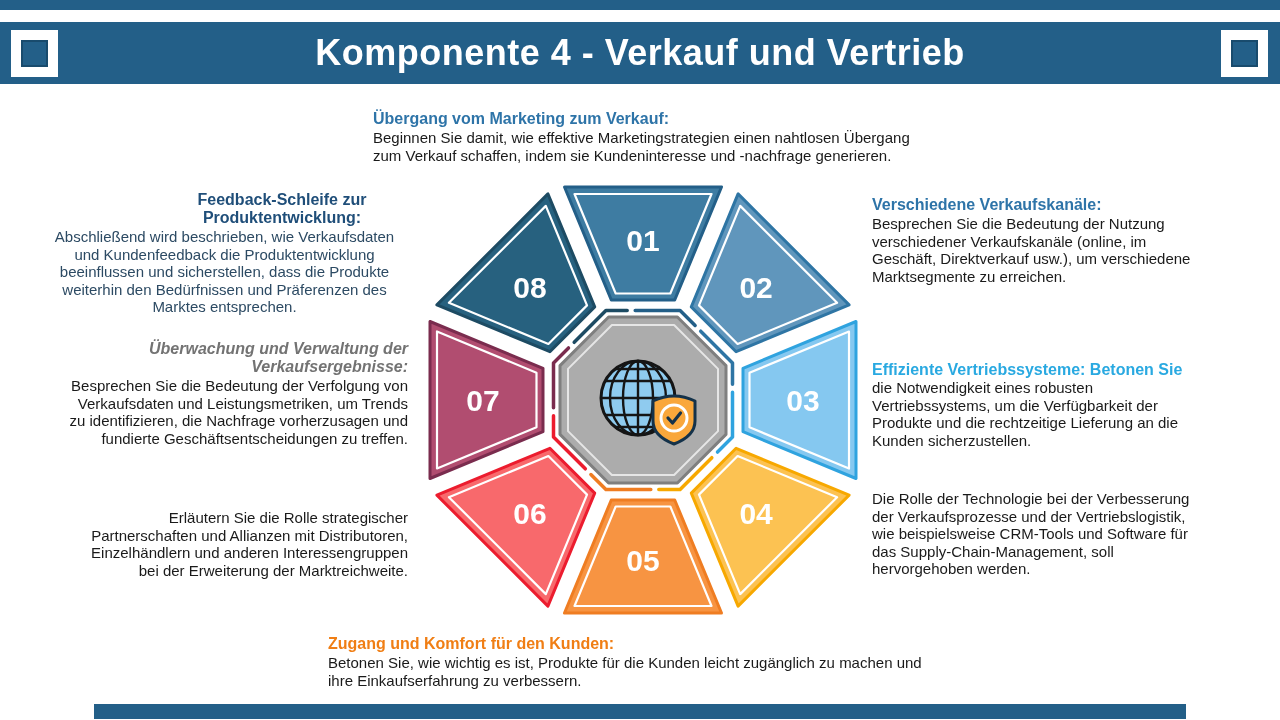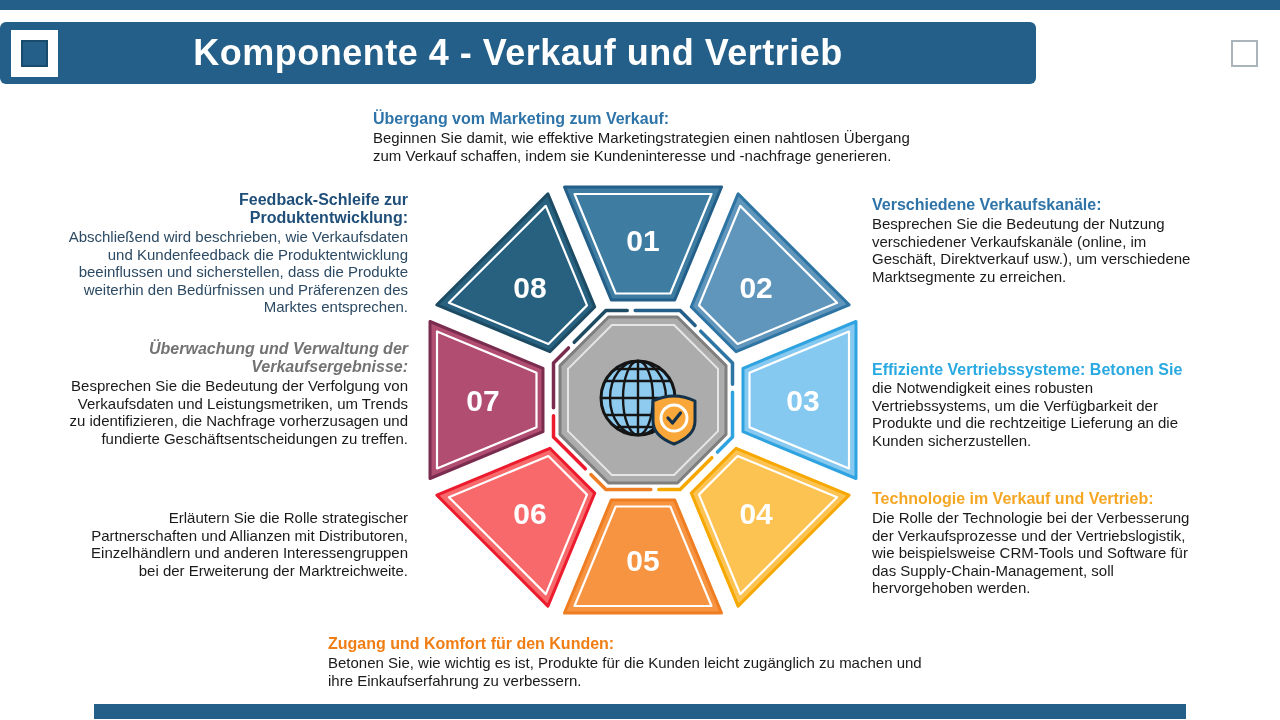--- a/index.html
+++ b/index.html
@@ -4,21 +4,21 @@
 <style>
   html,body{margin:0;padding:0;}
   body{
     width:1280px;height:720px;overflow:hidden;background:#fff;
     font-family:"Liberation Sans","DejaVu Sans",sans-serif;
     -webkit-font-smoothing:antialiased;
   }
   .abs{position:absolute;}
   
   #top-strip{left:0;top:0;width:1280px;height:10px;}
-  #header-bar{left:0;top:22px;width:1036px;height:62px;display:flex;align-items:center;justify-content:center;border-radius:6px;}
+  #header-bar{left:0;top:22px;width:1280px;height:62px;display:flex;align-items:center;justify-content:center;}
   #header-title{color:#fff;font-size:36px;font-weight:700;letter-spacing:.5px;}
   .hdr-square{position:absolute;top:30px;width:27px;height:27px;border:10px solid #fff;
               box-shadow:inset 0 0 0 2px rgba(10,40,60,.35);}
   #hdr-square-left{left:11px;}
   #hdr-square-right{right:12px;}
   
   #footer-bar{left:94px;top:704px;width:1092px;height:15px;}
   
   .blk{position:absolute;font-size:15px;line-height:17.5px;color:#1a1a1a;}
   .blk .hd{font-weight:700;font-size:16px;line-height:18px;margin:0 0 1px 0;}
@@ -51,39 +51,38 @@
 </div>
 
 <div class="blk l" style="left:872px;top:361px;width:332px;">
   <p>
     <b class="hd" style="display: inline; color: rgb(41, 169, 225);">Effiziente Vertriebssysteme: Betonen Sie</b>
     <span>die Notwendigkeit eines robusten Vertriebssystems, um die Verfügbarkeit der Produkte und die rechtzeitige Lieferung an die Kunden sicherzustellen.</span>
   </p>
 </div>
 
 <div class="blk l" style="left:872px;top:490px;width:332px;">
-  <p class="hd" style="color: rgb(245, 166, 35);">Technologie im Verkauf und Vertrieb:</p>
   <p>Die Rolle der Technologie bei der Verbesserung der Verkaufsprozesse und der Vertriebslogistik, wie beispielsweise CRM-Tools und Software für das Supply-Chain-Management, soll hervorgehoben werden.</p>
 </div>
 
 <div class="blk c" style="left:328px;top:635px;width:600px;">
   <p class="hd" style="color: rgb(240, 126, 20);">Zugang und Komfort für den Kunden:</p>
   <p>Betonen Sie, wie wichtig es ist, Produkte für die Kunden leicht zugänglich zu machen und ihre Einkaufserfahrung zu verbessern.</p>
 </div>
 
 <div class="blk r" style="left:73px;top:509px;width:335px;">
   <p>Erläutern Sie die Rolle strategischer Partnerschaften und Allianzen mit Distributoren, Einzelhändlern und anderen Interessengruppen bei der Erweiterung der Marktreichweite.</p>
 </div>
 
 <div class="blk r" style="left:63px;top:340px;width:345px;">
   <p class="hd" style="margin-left: 55px; color: #737373; font-style: italic;">Überwachung und Verwaltung der Verkaufsergebnisse:</p>
   <p>Besprechen Sie die Bedeutung der Verfolgung von Verkaufsdaten und Leistungsmetriken, um Trends zu identifizieren, die Nachfrage vorherzusagen und fundierte Geschäftsentscheidungen zu treffen.</p>
 </div>
 
-<div class="blk r" style="left:63px;top:191px;width:345px;">
+<div class="blk r" style="left:52px;top:191px;width:345px;text-align:center;">
   <p class="hd" style="margin-left: 115px; color: rgb(31, 78, 121);">Feedback-Schleife zur Produktentwicklung:</p>
   <p style="color: rgb(44, 74, 99);">Abschließend wird beschrieben, wie Verkaufsdaten und Kundenfeedback die Produktentwicklung beeinflussen und sicherstellen, dass die Produkte weiterhin den Bedürfnissen und Präferenzen des Marktes entsprechen.</p>
 </div>
 
 <svg class="abs" id="diagram" width="460" height="460" viewBox="0 0 460 460">
     <polyline points="282.1,155.5 267.1,140.5 222.2,140.5" fill="none" stroke="#235F88" stroke-width="3.5" stroke-linecap="round" stroke-linejoin="round"></polyline>
     <polygon points="308.5,17.0 151.5,17.0 198.3,130.0 261.7,130.0" fill="#3E7CA2" stroke="#235F88" stroke-width="3" stroke-linejoin="round"></polygon>
     <polygon points="298.5,24.0 161.5,24.0 202.7,123.5 257.3,123.5" fill="none" stroke="#fff" stroke-width="2.2" stroke-linejoin="round"></polygon>
     <text x="230.0" y="70.0" text-anchor="middle" dy=".36em" class="petal-num">01</text>
     <polyline points="319.5,214.2 319.5,192.9 287.7,161.2" fill="none" stroke="#2E75A4" stroke-width="3.5" stroke-linecap="round" stroke-linejoin="round"></polyline>

